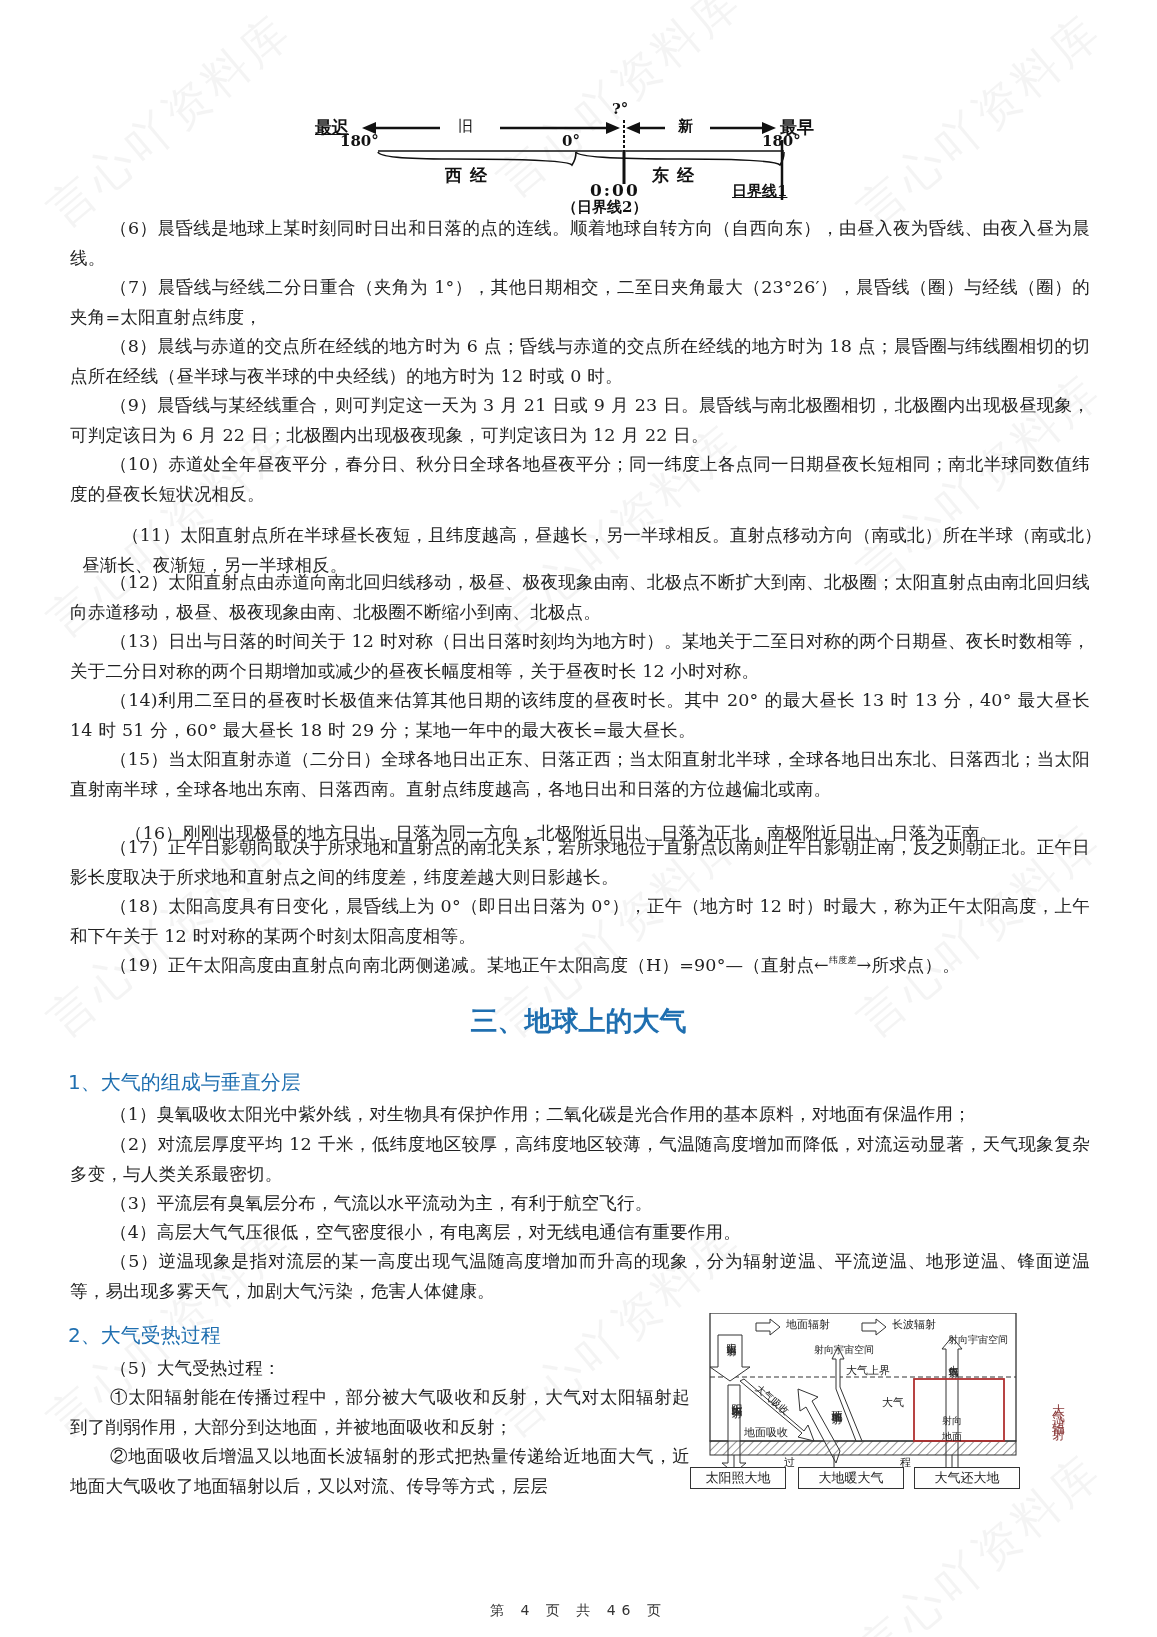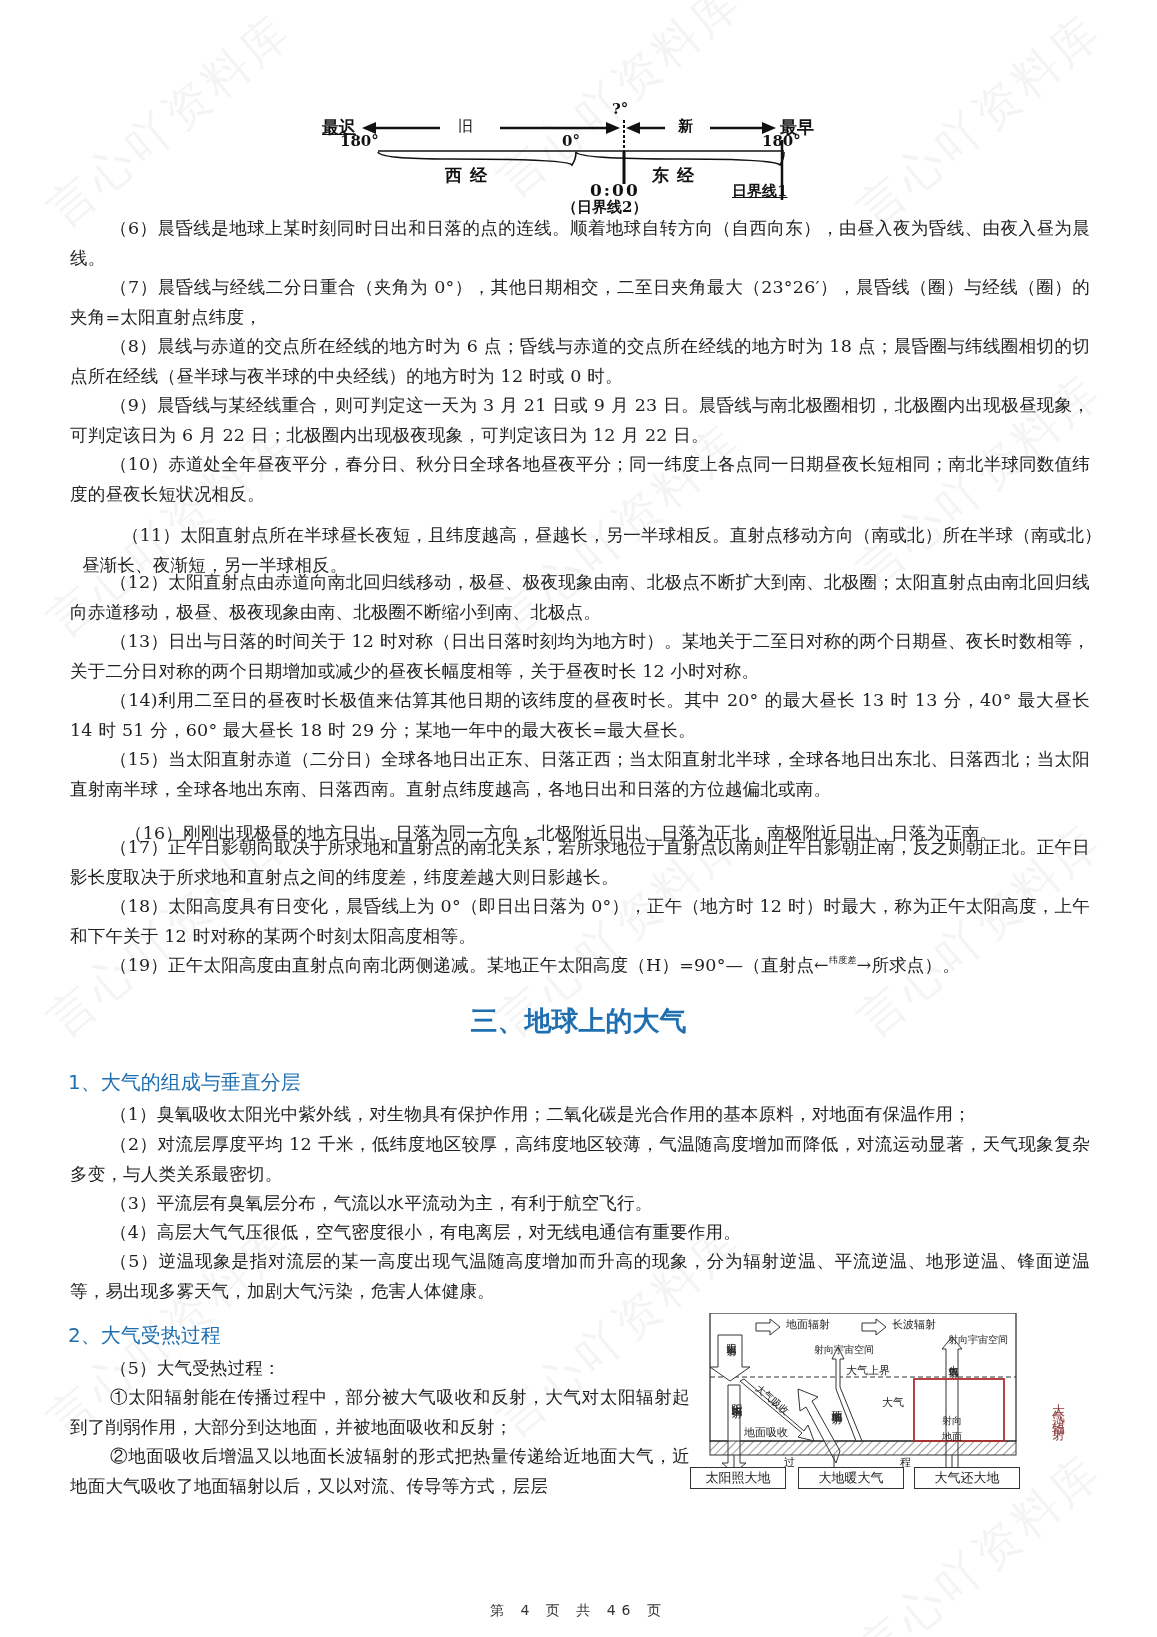--- a/index.html
+++ b/index.html
@@ -76,37 +76,37 @@
 
       <line x1="78" y1="39" x2="484" y2="39" stroke="#111" stroke-width="1.5"></line>
 
       <path d="M78,40 Q80,47 150,47 Q268,47 272,53 Q276,47 276,40" fill="none" stroke="#111" stroke-width="1.6"></path>
       <path d="M276,40 Q278,47 380,47 Q475,47 480,53 Q484,47 484,40" fill="none" stroke="#111" stroke-width="1.6"></path>
 
       <line x1="324" y1="40" x2="324" y2="72" stroke="#111" stroke-width="3"></line>
 
       <line x1="482" y1="28" x2="482" y2="88" stroke="#111" stroke-width="2.5"></line>
     </svg>
-    <span class="lbl" style="left:22px;top:4px;text-decoration:underline;">最迟</span>
+    <span class="lbl" style="left:15px;top:4px;text-decoration:underline;">最迟</span>
     <span class="lbl small" style="left:40px;top:20px;">180°</span>
     <span class="lbl small" style="left:158px;top:5px;font-weight:normal;">旧</span>
     <span class="lbl small" style="left:262px;top:20px;">0°</span>
     <span class="lbl small" style="left:312px;top:-12px;">?°</span>
     <span class="lbl small" style="left:378px;top:5px;">新</span>
     <span class="lbl" style="left:480px;top:4px;">最早</span>
     <span class="lbl small" style="left:462px;top:20px;">180°</span>
     <span class="lbl" style="left:145px;top:52px;letter-spacing:8px;">西经</span>
     <span class="lbl" style="left:352px;top:52px;letter-spacing:8px;">东经</span>
     <span class="lbl" style="left:290px;top:68px;letter-spacing:2px;">0:00</span>
     <span class="lbl small" style="left:262px;top:86px;">（日界线2）</span>
     <span class="lbl small" style="left:432px;top:70px;text-decoration:underline;">日界线1</span>
   </div>
 
   <p class="para" style="top:214px;margin:0;">（6）晨昏线是地球上某时刻同时日出和日落的点的连线。顺着地球自转方向（自西向东），由昼入夜为昏线、由夜入昼为晨线。</p>
-  <p class="para" style="top:273px;margin:0;">（7）晨昏线与经线二分日重合（夹角为 0°），其他日期相交，二至日夹角最大（23°26′），晨昏线（圈）与经线（圈）的夹角=太阳直射点纬度，</p>
+  <p class="para" style="top:273px;margin:0;">（7）晨昏线与经线二分日重合（夹角为 1°），其他日期相交，二至日夹角最大（23°26′），晨昏线（圈）与经线（圈）的夹角=太阳直射点纬度，</p>
   <p class="para" style="top:332px;margin:0;">（8）晨线与赤道的交点所在经线的地方时为 6 点；昏线与赤道的交点所在经线的地方时为 18 点；晨昏圈与纬线圈相切的切点所在经线（昼半球与夜半球的中央经线）的地方时为 12 时或 0 时。</p>
   <p class="para" style="top:391px;margin:0;">（9）晨昏线与某经线重合，则可判定这一天为 3 月 21 日或 9 月 23 日。晨昏线与南北极圈相切，北极圈内出现极昼现象，可判定该日为 6 月 22 日；北极圈内出现极夜现象，可判定该日为 12 月 22 日。</p>
   <p class="para" style="top:450px;margin:0;">（10）赤道处全年昼夜平分，春分日、秋分日全球各地昼夜平分；同一纬度上各点同一日期昼夜长短相同；南北半球同数值纬度的昼夜长短状况相反。</p>
   <p class="para" style="top:509px;margin:12px;">（11）太阳直射点所在半球昼长夜短，且纬度越高，昼越长，另一半球相反。直射点移动方向（南或北）所在半球（南或北）昼渐长、夜渐短，另一半球相反。</p>
   <p class="para" style="top:568px;margin:0;">（12）太阳直射点由赤道向南北回归线移动，极昼、极夜现象由南、北极点不断扩大到南、北极圈；太阳直射点由南北回归线向赤道移动，极昼、极夜现象由南、北极圈不断缩小到南、北极点。</p>
   <p class="para" style="top:627px;margin:0;">（13）日出与日落的时间关于 12 时对称（日出日落时刻均为地方时）。某地关于二至日对称的两个日期昼、夜长时数相等，关于二分日对称的两个日期增加或减少的昼夜长幅度相等，关于昼夜时长 12 小时对称。</p>
   <p class="para" style="top:686px;margin:0;">（14)利用二至日的昼夜时长极值来估算其他日期的该纬度的昼夜时长。其中 20° 的最大昼长 13 时 13 分，40° 最大昼长 14 时 51 分，60° 最大昼长 18 时 29 分；某地一年中的最大夜长=最大昼长。</p>
   <p class="para" style="top:745px;margin:0;">（15）当太阳直射赤道（二分日）全球各地日出正东、日落正西；当太阳直射北半球，全球各地日出东北、日落西北；当太阳直射南半球，全球各地出东南、日落西南。直射点纬度越高，各地日出和日落的方位越偏北或南。</p>
   <p class="para" style="top:804px;margin:15px;">（16）刚刚出现极昼的地方日出、日落为同一方向，北极附近日出、日落为正北，南极附近日出、日落为正南。</p>
   <p class="para" style="top:833px;margin:0;">（17）正午日影朝向取决于所求地和直射点的南北关系，若所求地位于直射点以南则正午日影朝正南，反之则朝正北。正午日影长度取决于所求地和直射点之间的纬度差，纬度差越大则日影越长。</p>

